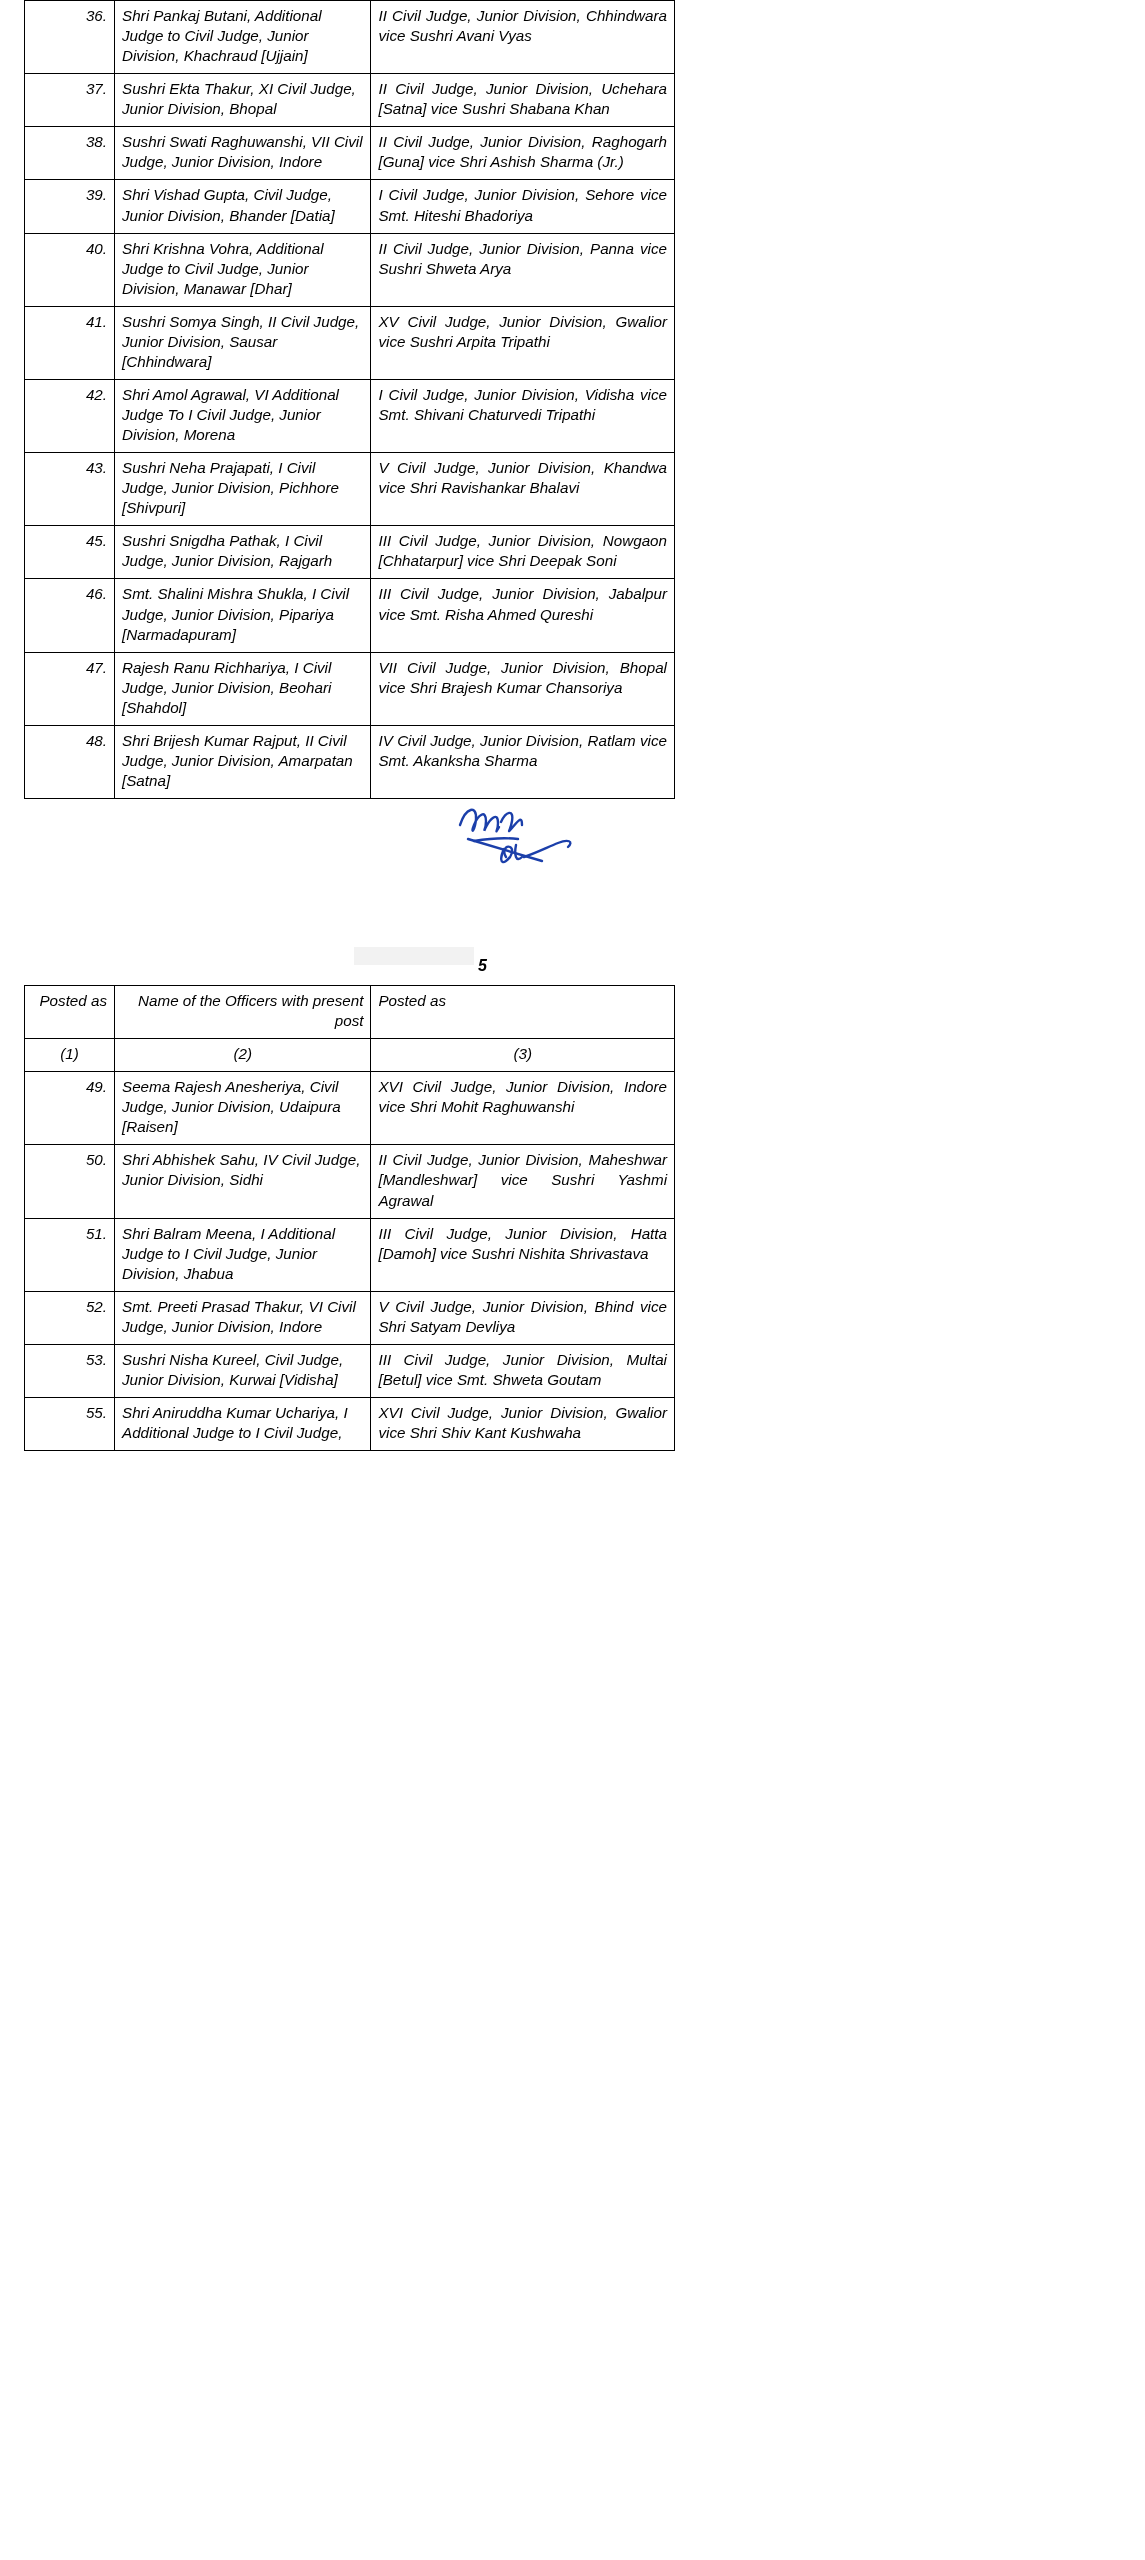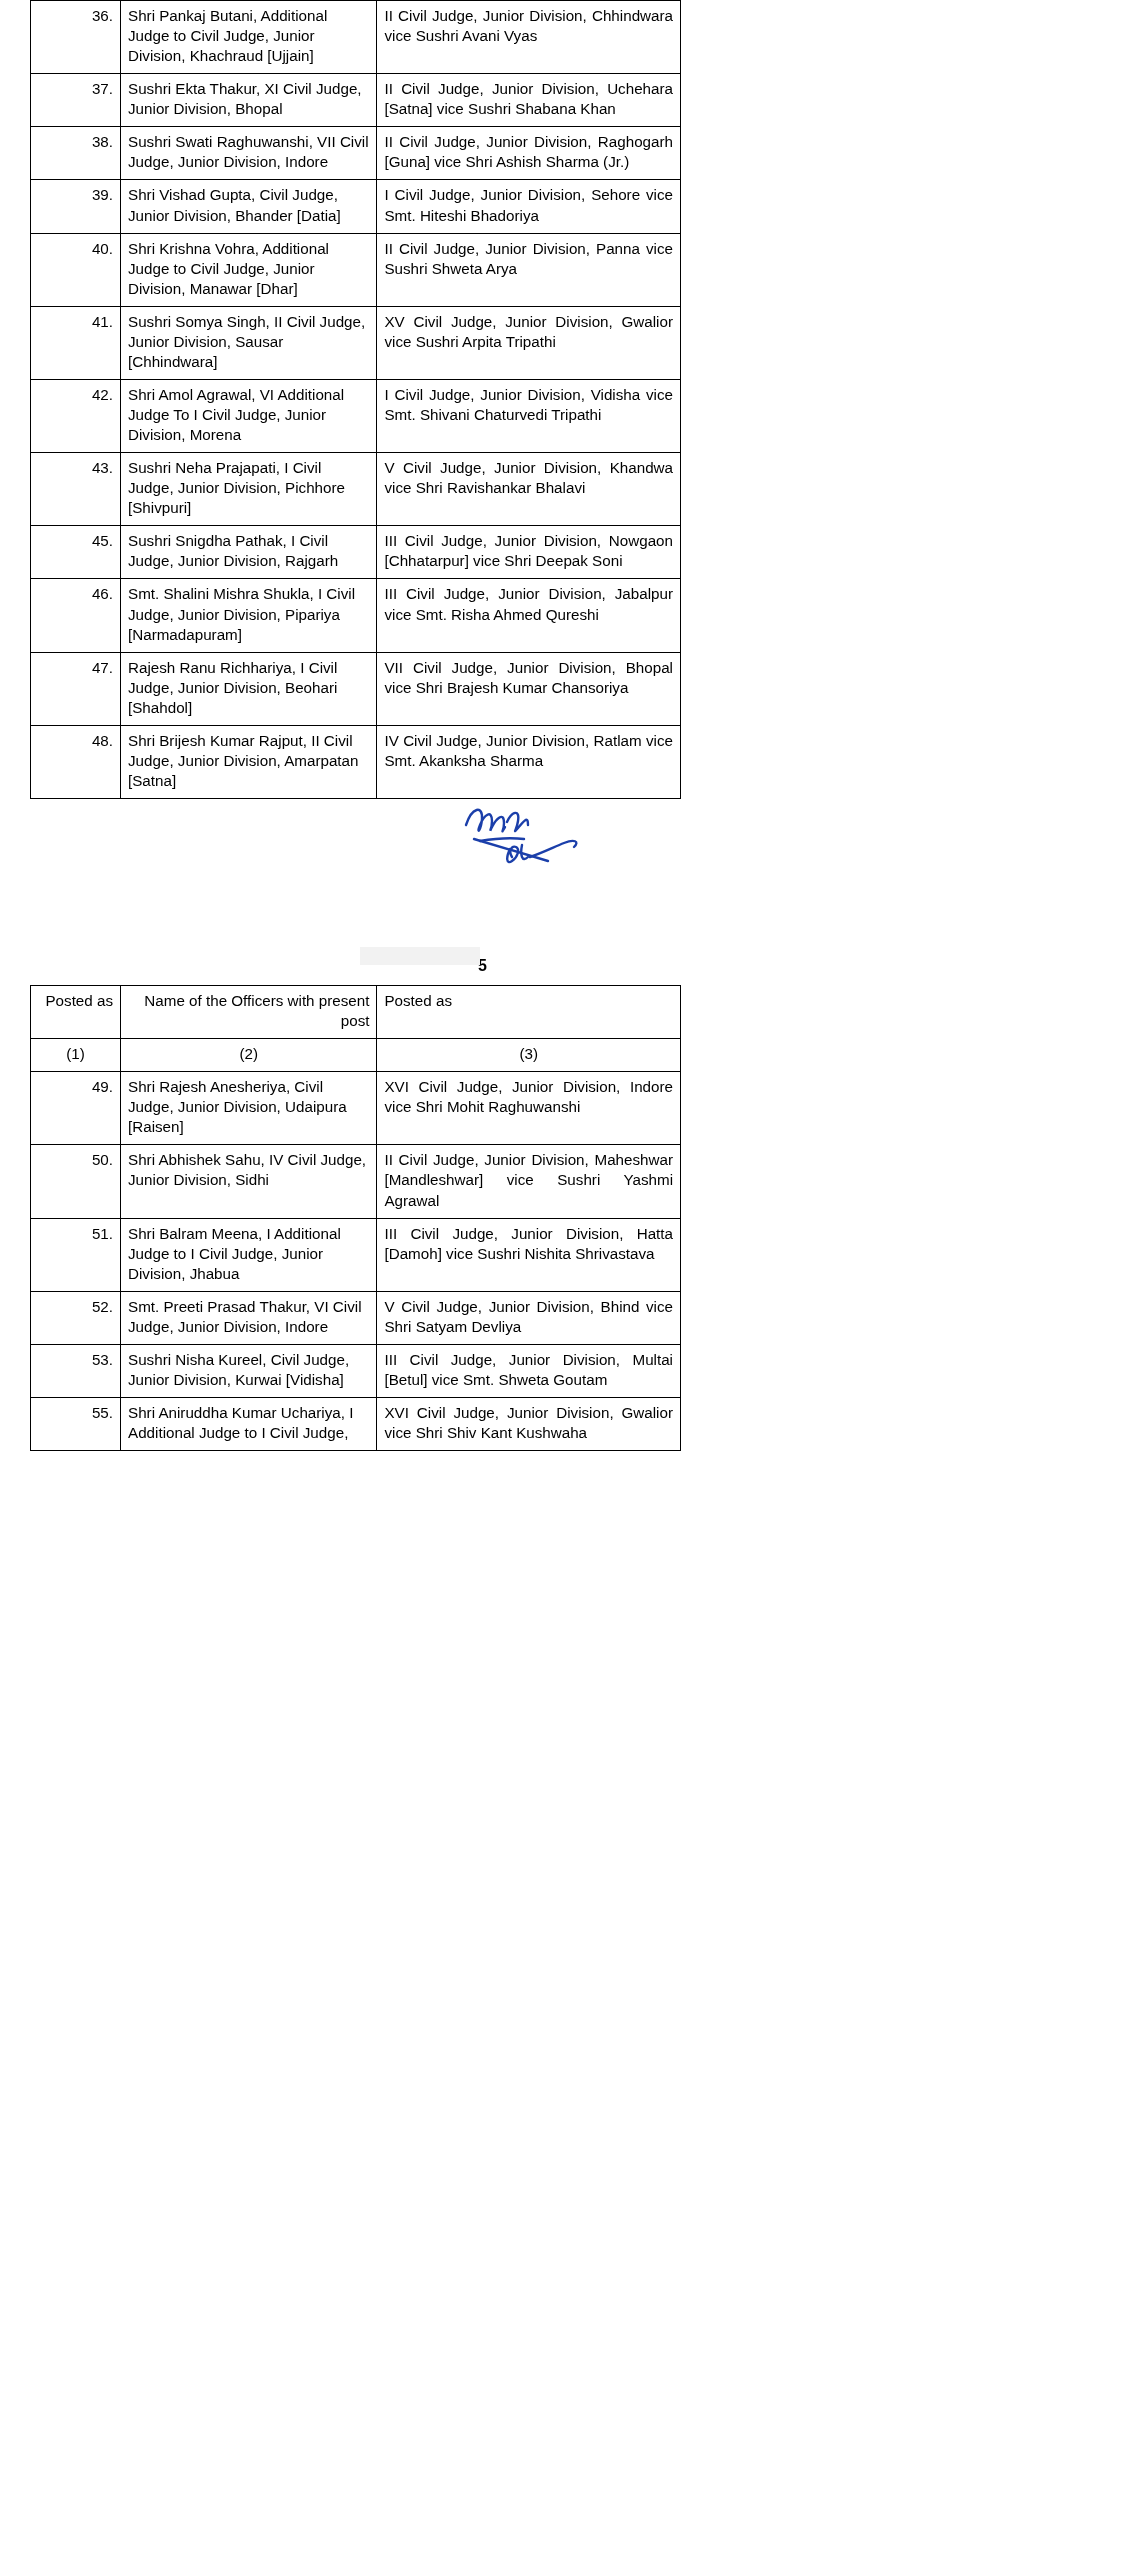--- a/index.html
+++ b/index.html
@@ -12,23 +12,24 @@
     font-family: "Liberation Sans", sans-serif;
     color: #000000;
     -webkit-font-smoothing: antialiased;
   }
   .page {
     position: relative;
     width: 1145px;
   }
   .sheet {
     position: relative;
-    padding: 0 30px;
+    padding: 0 24px;
     box-sizing: border-box;
     width: 965px;
+    font-style: italic;
   }
   table.doc {
     border-collapse: collapse;
     width: 651px;
     margin: 0 0 0 0;
     table-layout: fixed;
   }
   table.doc td, table.doc th {
     border: 1px solid #000000;
     vertical-align: top;
@@ -222,21 +223,21 @@
         </tr>
         <tr class="numrow">
           <td class="center">(1)</td>
           <td class="center">(2)</td>
           <td class="center">(3)</td>
         </tr>
       </thead>
       <tbody>
         <tr>
           <td class="col-sn">49.</td>
-          <td class="col-name cell-lines">Shri Rajesh Anesheriya,
+          <td class="col-name cell-lines">Seema Rajesh Anesheriya,
 Civil Judge, Junior Division,
 Udaipura [Raisen]</td>
           <td class="col-posted">XVI Civil Judge, Junior Division, Indore vice Shri Mohit Raghuwanshi</td>
         </tr>
         <tr>
           <td class="col-sn">50.</td>
           <td class="col-name cell-lines">Shri Abhishek Sahu,
 IV Civil Judge, Junior Division,
 Sidhi</td>
           <td class="col-posted just">II Civil Judge, Junior Division, Maheshwar [Mandleshwar] vice Sushri Yashmi Agrawal</td>

